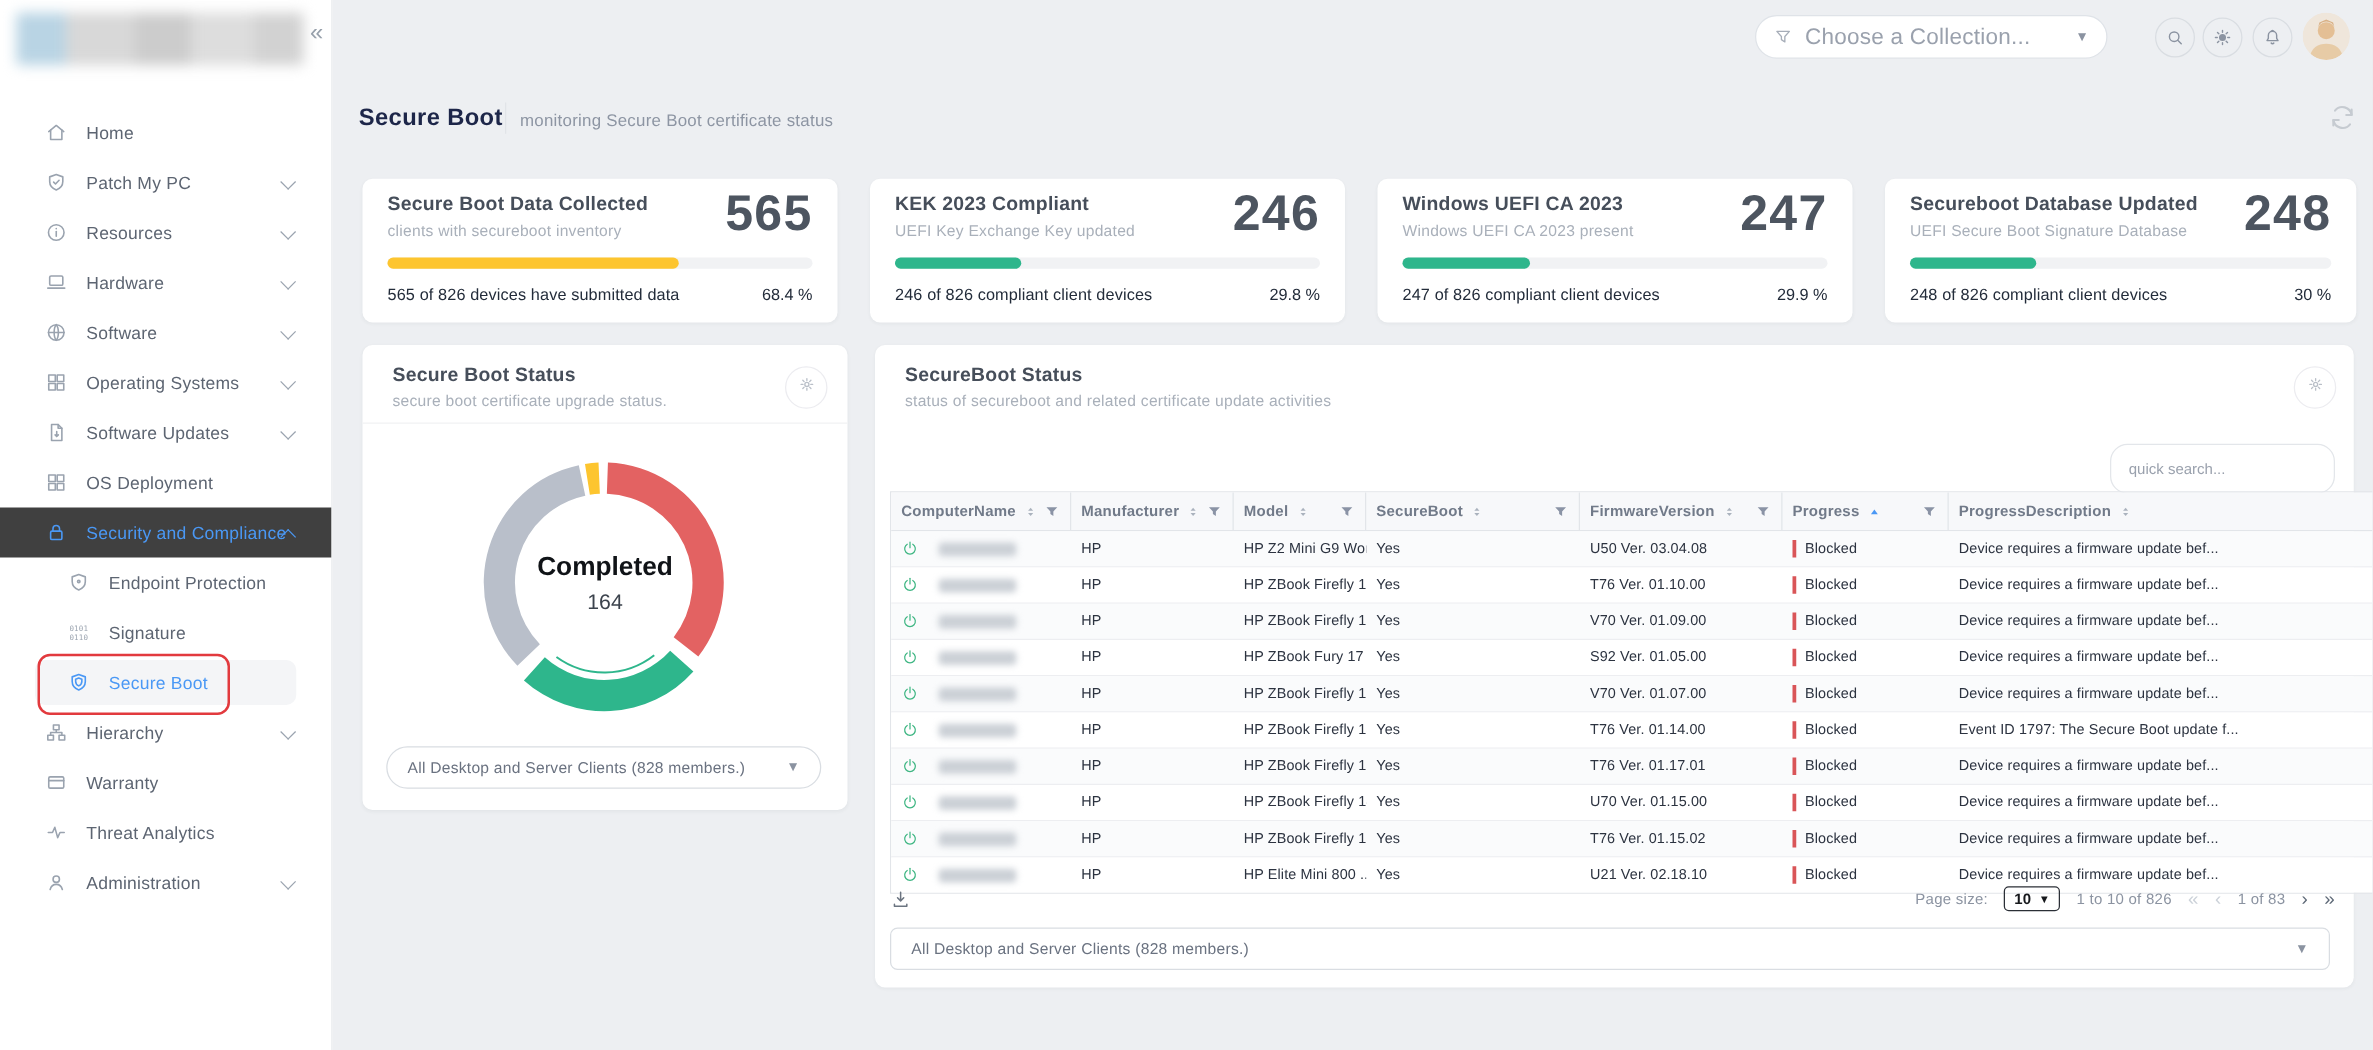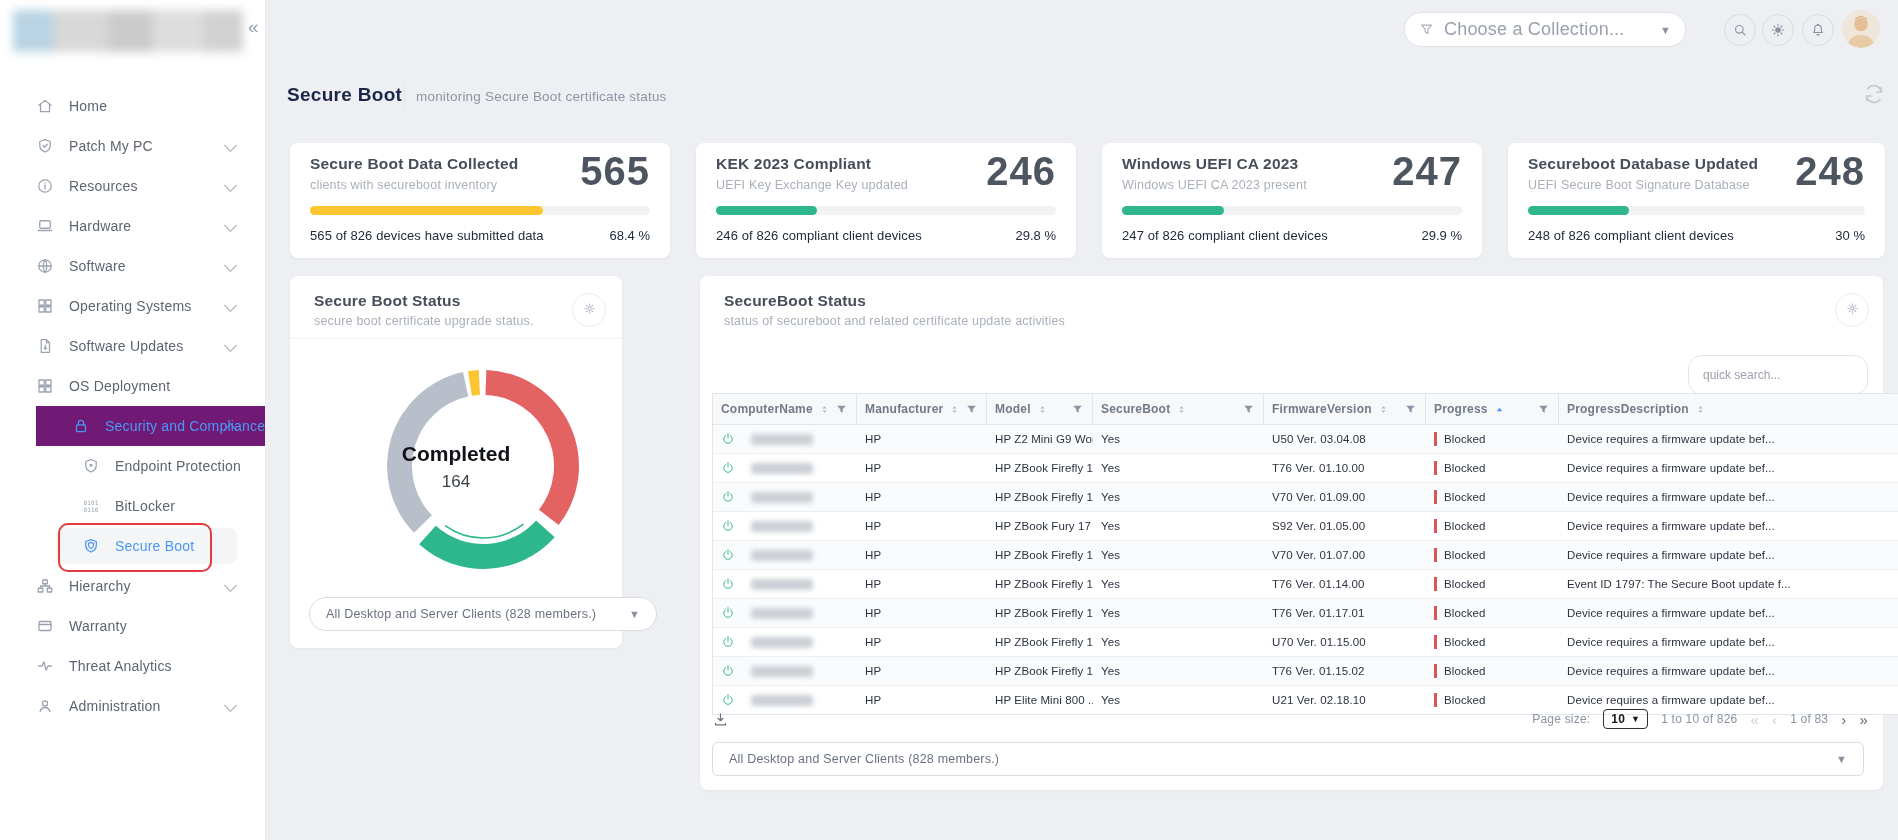--- a/index.html
+++ b/index.html
@@ -11,23 +11,23 @@
   .logo{position:absolute;left:13px;top:10px;width:230px;height:42px;display:flex;filter:blur(5px);overflow:hidden;border-radius:2px;}
   .logo div{height:100%;}
   .collapse-btn{position:absolute;left:248px;top:16px;font-size:19px;color:#97a0ab;cursor:pointer;z-index:3;}
   .nav{position:absolute;left:0;top:86px;right:0;}
   .nav-item{position:relative;height:40px;display:flex;align-items:center;padding-left:36px;font-size:14px;color:#5d6572;letter-spacing:.2px;cursor:pointer;}
   .nav-item .ic{width:18px;height:18px;margin-right:15px;color:#9aa3af;flex:0 0 18px;position:relative;z-index:2;}
   .nav-item .ic svg{width:18px;height:18px;display:block;}
   .nav-item .lbl{position:relative;z-index:2;white-space:nowrap;}
   .nav-item .chev{position:absolute;right:30px;width:8px;height:8px;border-right:1.6px solid #9aa3af;border-bottom:1.6px solid #9aa3af;transform:rotate(45deg);top:15px;}
   .nav-item .chev.up{transform:rotate(-135deg);top:19px;border-color:#4a98f5;}
-  .nav-item.parent-active{background:#701a75;color:#4a98f5;margin-left:36px;}
+  .nav-item.parent-active{background:#404040;color:#4a98f5;}
   .nav-item.parent-active .ic{color:#4a98f5;}
-  .nav-item.child{padding-left:54px;margin-left:28px;}
+  .nav-item.child{padding-left:54px;}
   .nav-item.selected{color:#4a98f5;}
   .nav-item.selected .ic{color:#4a98f5;}
   .pill{position:absolute;left:28px;right:28px;top:2px;bottom:2px;background:#f4f5f7;border-radius:8px;z-index:1;}
   .red-annot{position:absolute;left:30px;top:-3px;width:150px;height:45px;border:2.5px solid #e23a3e;border-radius:10px;z-index:4;pointer-events:none;}
 
   
   .coll-select{position:absolute;left:1404px;top:12px;width:282px;height:35px;background:#fff;border:1px solid #dfe3e8;border-radius:18px;display:flex;align-items:center;padding:0 14px;box-sizing:border-box;cursor:pointer;}
   .coll-select .ic{width:15px;height:15px;color:#a6adb8;margin-right:10px;}
   .coll-select .ic svg{width:15px;height:15px;display:block;}
   .coll-select .txt{font-size:18px;color:#9aa1ad;flex:1;letter-spacing:.2px;}
@@ -222,21 +222,21 @@
           </span>
           <span class="lbl">Endpoint Protection</span>
         </div>
         <div class="nav-item child">
           <span class="ic">
             <svg viewBox="0 0 24 24" fill="currentColor">
               <text x="2" y="10" font-size="8" font-family="DejaVu Sans Mono, monospace">0101</text>
               <text x="2" y="20" font-size="8" font-family="DejaVu Sans Mono, monospace">0110</text>
             </svg>
           </span>
-          <span class="lbl">BitLocker</span>
+          <span class="lbl">Signature</span>
         </div>
         <div class="nav-item child selected">
           <span class="pill"></span>
           <span class="ic">
             <svg viewBox="0 0 24 24" fill="none" stroke="currentColor" stroke-width="1.7" stroke-linecap="round" stroke-linejoin="round">
               <path d="M12 3.5 L19 6 V11 C19 15.5 16 18.5 12 20 C8 18.5 5 15.5 5 11 V6 Z"></path>
               <path d="M12 7.2 L15.3 8.5 V10.8 C15.3 13 14 14.6 12 15.6 C10 14.6 8.7 13 8.7 10.8 V8.5 Z"></path>
             </svg>
           </span>
           <span class="lbl">Secure Boot</span>
@@ -380,21 +380,21 @@
         <div class="s">UEFI Secure Boot Signature Database</div>
         <div class="v">248</div>
         <div class="bar">
           <div class="fill" style="width:30%;background:#2eb68c"></div>
         </div>
         <div class="d">248 of 826 compliant client devices</div>
         <div class="p">30 %</div>
       </div>
     </div>
 
-  <div class="panel" style="left:290px;top:276px;width:332px;height:372px;">
+  <div class="panel" style="left:290px;top:276px;width:388px;height:372px;">
     <div class="ph-t">Secure Boot Status</div>
     <div class="ph-s">secure boot certificate upgrade status.</div>
     <div class="gear-btn" style="right:16px">
         <span><svg viewBox="0 0 24 24" fill="none" stroke="currentColor" stroke-width="1.7" stroke-linecap="round" stroke-linejoin="round">
             <circle cx="12" cy="12" r="2.6"></circle>
             <path d="M12 4.6 V7 M12 17 V19.4 M4.6 12 H7 M17 12 H19.4 M6.8 6.8 L8.5 8.5 M15.5 15.5 L17.2 17.2 M17.2 6.8 L15.5 8.5 M8.5 15.5 L6.8 17.2"></path>
           </svg></span>
       </div>
     <div class="hdr-line"></div>
     <div class="donut-wrap" id="donut"><svg width="260" height="260" viewBox="0 0 260 260">

